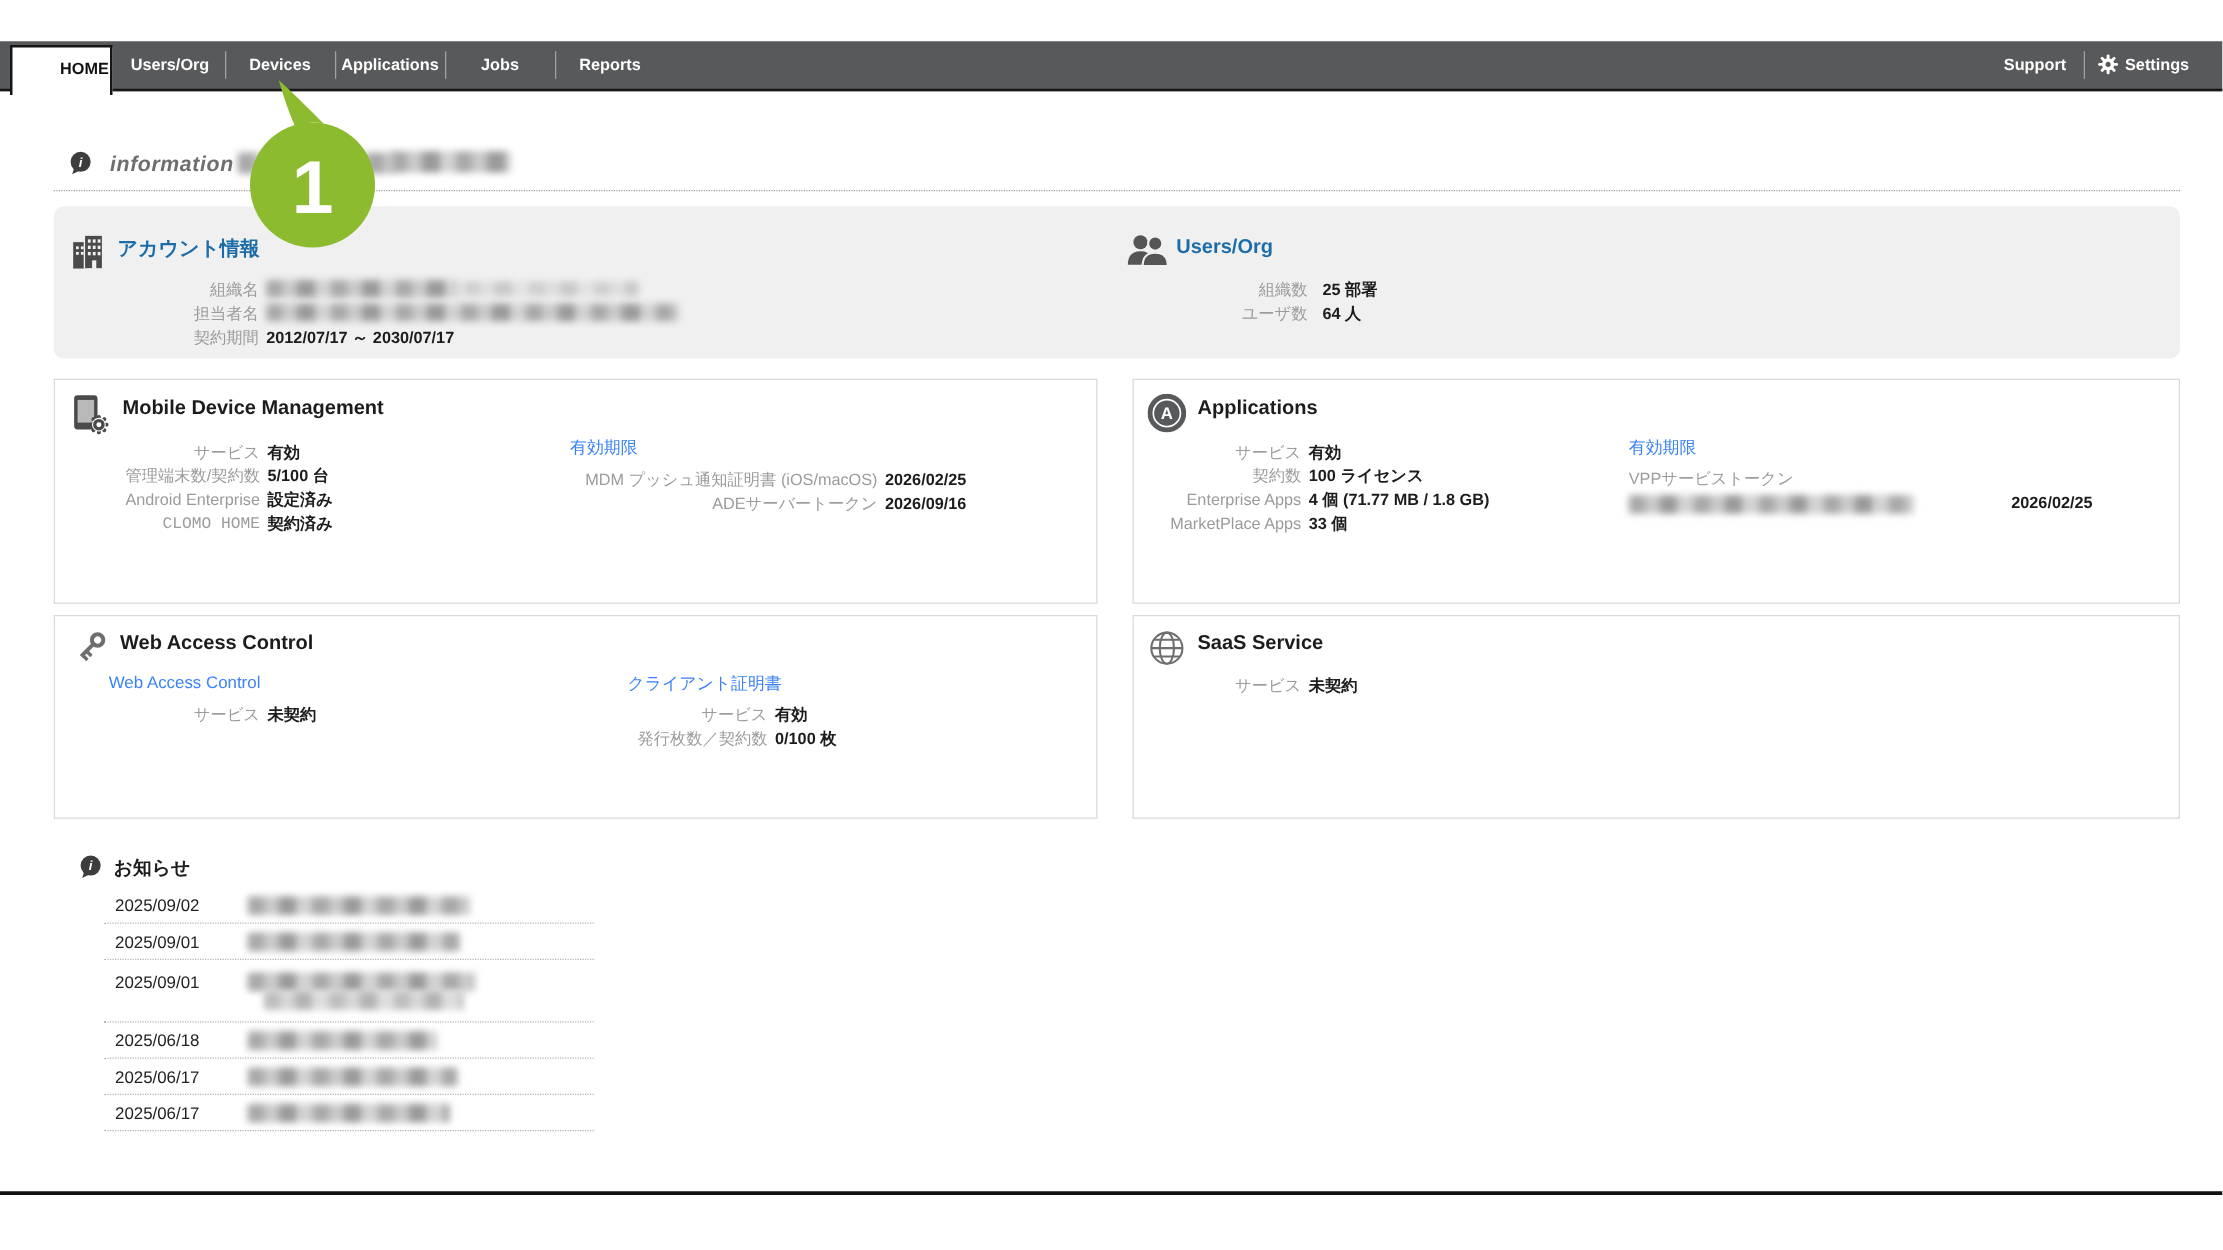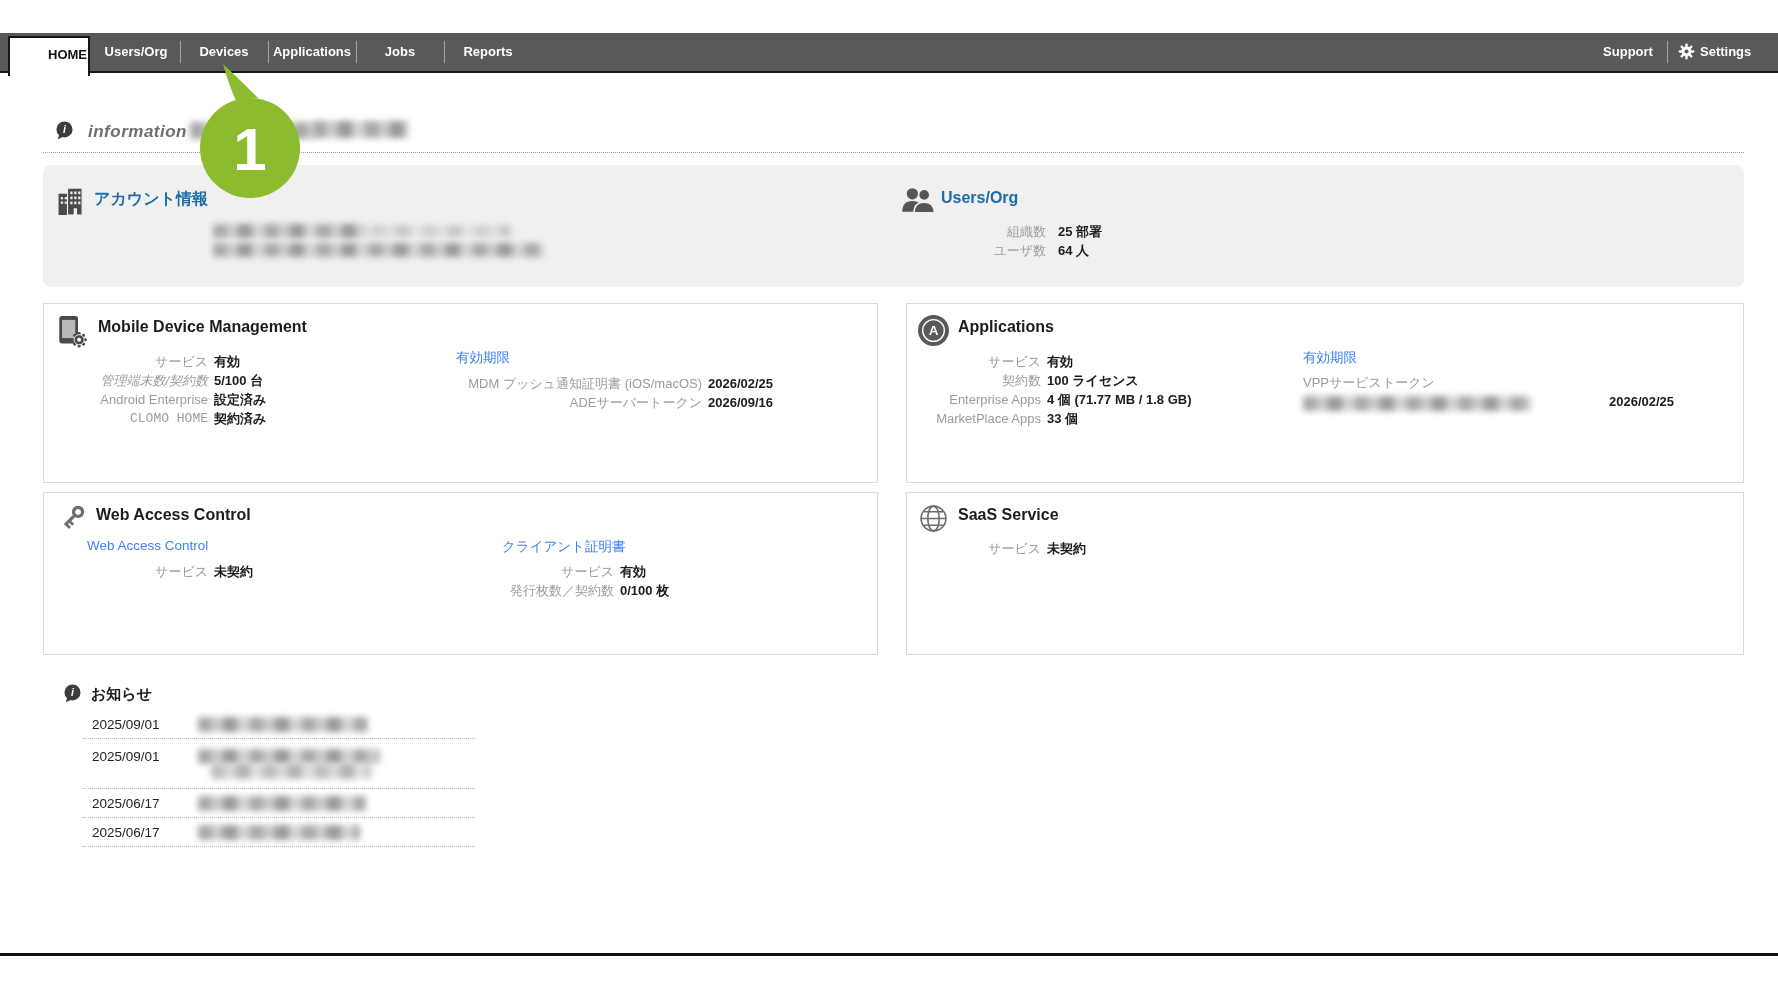--- a/index.html
+++ b/index.html
@@ -120,20 +120,34 @@
         <rect x="15" y="8.5" width="2" height="2.4" fill="#f0f0f1"></rect>
         <rect x="18.5" y="8.5" width="2" height="2.4" fill="#f0f0f1"></rect>
       <rect x="11.5" y="13" width="2" height="2.4" fill="#f0f0f1"></rect>
         <rect x="15" y="13" width="2" height="2.4" fill="#f0f0f1"></rect>
         <rect x="18.5" y="13" width="2" height="2.4" fill="#f0f0f1"></rect>
       <rect x="14.5" y="19" width="3" height="6" fill="#f0f0f1"></rect>
     </svg>
   </span>
   <span class="blue-title" style="left:51px;top:24px;">アカウント情報</span>
 
+  <div class="rows" style="left:4px;top:57px;">
+    <div class="row">
+      <span class="lbl" style="width:160px;">組織名</span>
+      <span class="val"></span>
+    </div>
+    <div class="row">
+      <span class="lbl" style="width:160px;">担当者名</span>
+      <span class="val"></span>
+    </div>
+    <div class="row">
+      <span class="lbl" style="width:160px;">契約期間</span>
+      <span class="val">2012/07/17 ～ 2030/07/17</span>
+    </div>
+  </div>
   <div class="redact" style="left:170px;top:59px;width:155px;height:14px;"></div>
   <div class="redact light" style="left:328px;top:60px;width:140px;height:12px;"></div>
   <div class="redact" style="left:170px;top:78px;width:330px;height:14px;"></div>
 
   <span class="abs" style="left:858px;top:22px;">
     <svg width="34" height="27" viewBox="0 0 30 24">
       <g fill="#555">
         <circle cx="10" cy="6" r="5"></circle>
         <path d="M1,22 Q1,12.5 10,12.5 Q19,12.5 19,22 Z"></path>
       </g>
@@ -175,21 +189,21 @@
     </svg>
   </span>
   <span class="card-title" style="left:54px;top:14px;">Mobile Device Management</span>
 
   <div class="rows" style="left:4px;top:48px;">
     <div class="row">
       <span class="lbl" style="width:160px;">サービス</span>
       <span class="val">有効</span>
     </div>
     <div class="row">
-      <span class="lbl" style="width:160px;font-style:italic;">管理端末数/契約数</span>
+      <span class="lbl" style="width:160px;">管理端末数/契約数</span>
       <span class="val">5/100 台</span>
     </div>
     <div class="row">
       <span class="lbl" style="width:160px;">Android Enterprise</span>
       <span class="val">設定済み</span>
     </div>
     <div class="row">
       <span class="lbl" style="width:160px;font-family:Liberation Mono, monospace;">CLOMO HOME</span>
       <span class="val">契約済み</span>
     </div>
@@ -299,31 +313,39 @@
   <svg width="19" height="19" viewBox="0 0 18 18">
     <circle cx="9" cy="8" r="7.6" fill="#3d3d3d"></circle>
     <path d="M4,13 L2.6,17.4 L8.4,14.6 Z" fill="#3d3d3d"></path>
     <text x="9" y="11.6" text-anchor="middle" font-size="10" font-weight="bold" font-style="italic" fill="#fff">i</text>
   </svg>
 </span>
 <span class="news-title" style="left:91px;top:685px;">お知らせ</span>
 
 <div class="news-list">
   <div class="news-row">
+    <span class="news-date">2025/09/02</span>
+    <span class="news-blur" style="width:178px;"></span>
+  </div>
+  <div class="news-row">
     <span class="news-date">2025/09/01</span>
     <span class="news-blur" style="width:170px;"></span>
   </div>
   <div class="news-row two">
     <span class="news-date">2025/09/01</span>
     <span class="news-blur" style="width:182px;"></span>
     <span class="line2">
       <span class="news-blur" style="width:160px;margin-left:128px;opacity:.75;"></span>
     </span>
   </div>
   <div class="news-row">
+    <span class="news-date">2025/06/18</span>
+    <span class="news-blur" style="width:152px;"></span>
+  </div>
+  <div class="news-row">
     <span class="news-date">2025/06/17</span>
     <span class="news-blur" style="width:168px;"></span>
   </div>
   <div class="news-row">
     <span class="news-date">2025/06/17</span>
     <span class="news-blur" style="width:162px;"></span>
   </div>
 </div>
 
 <div class="footer-line"></div>

